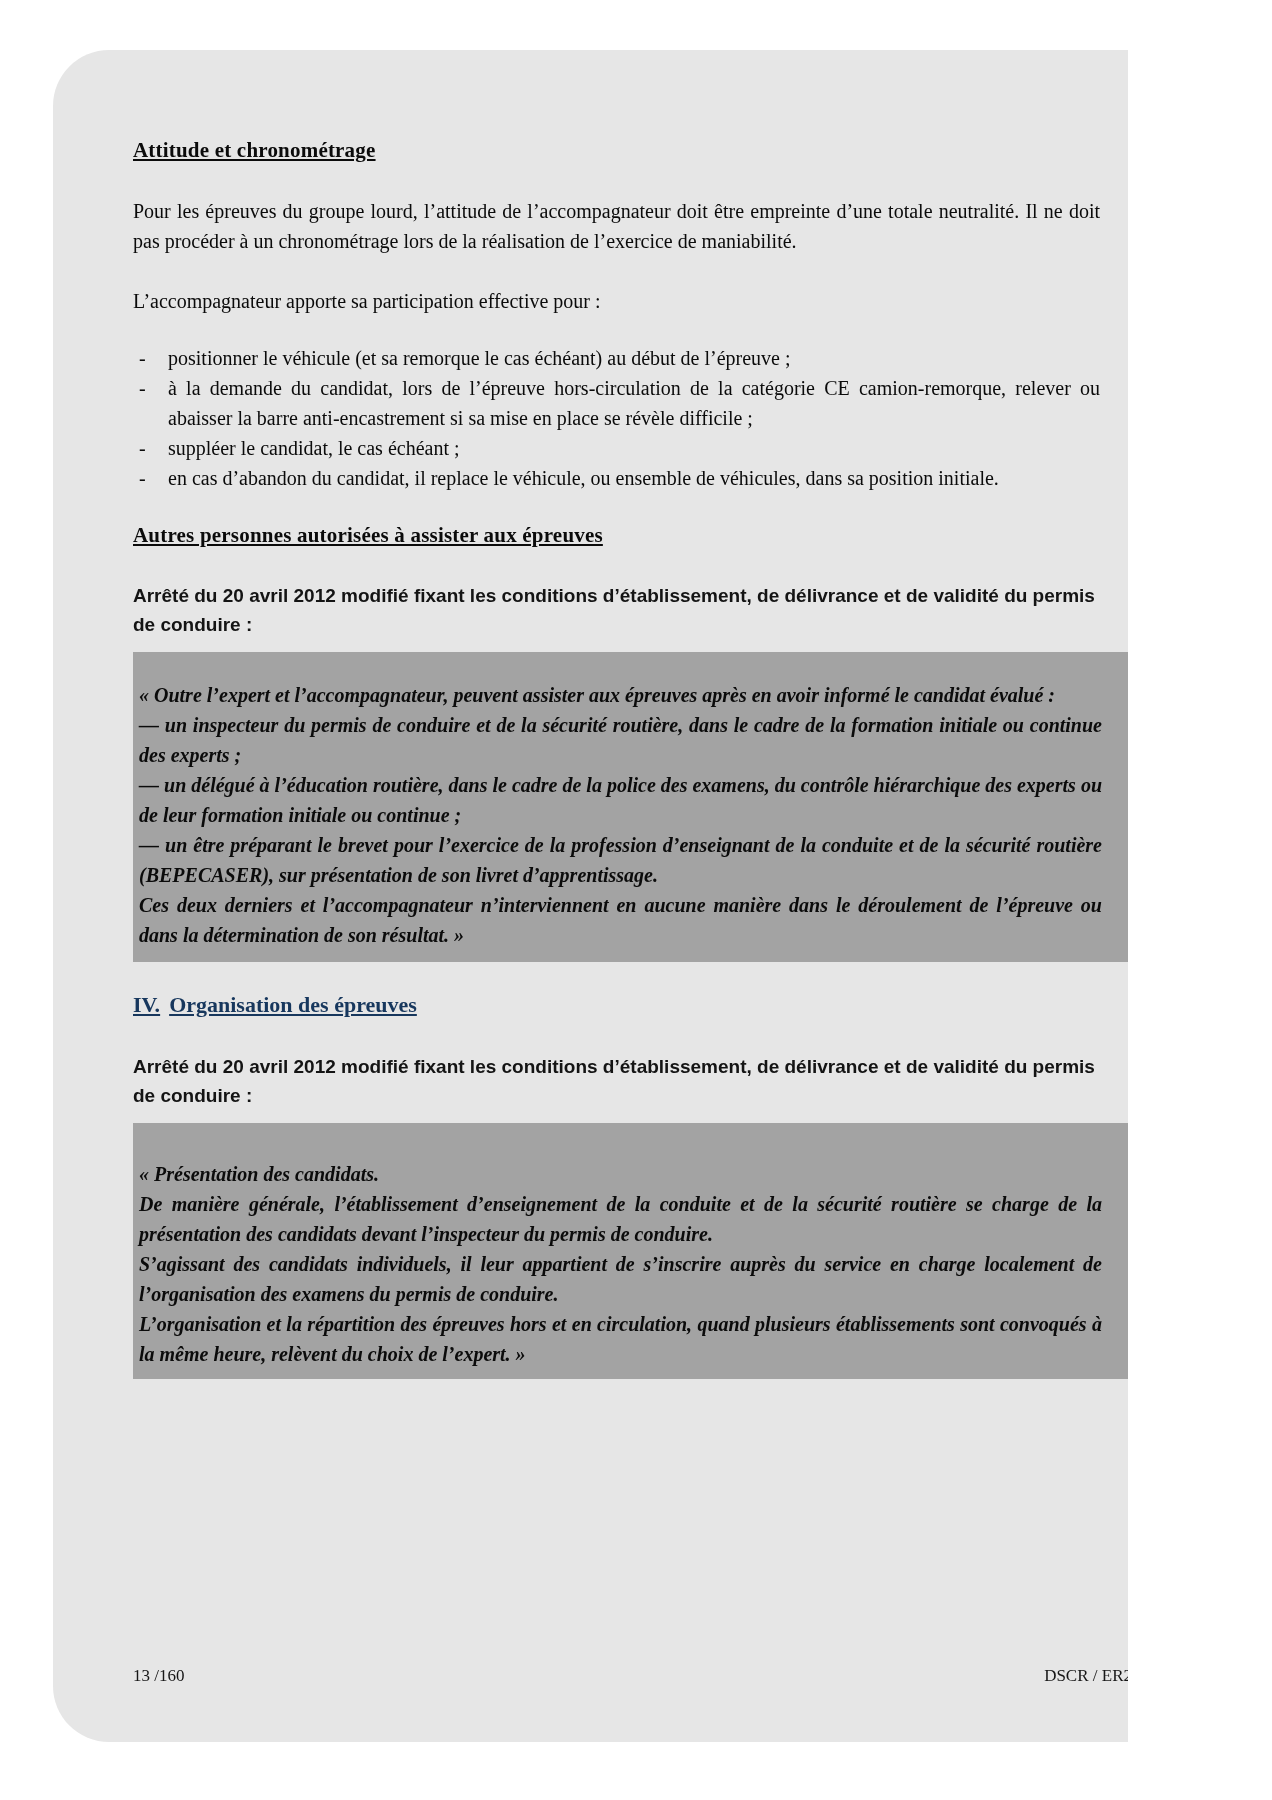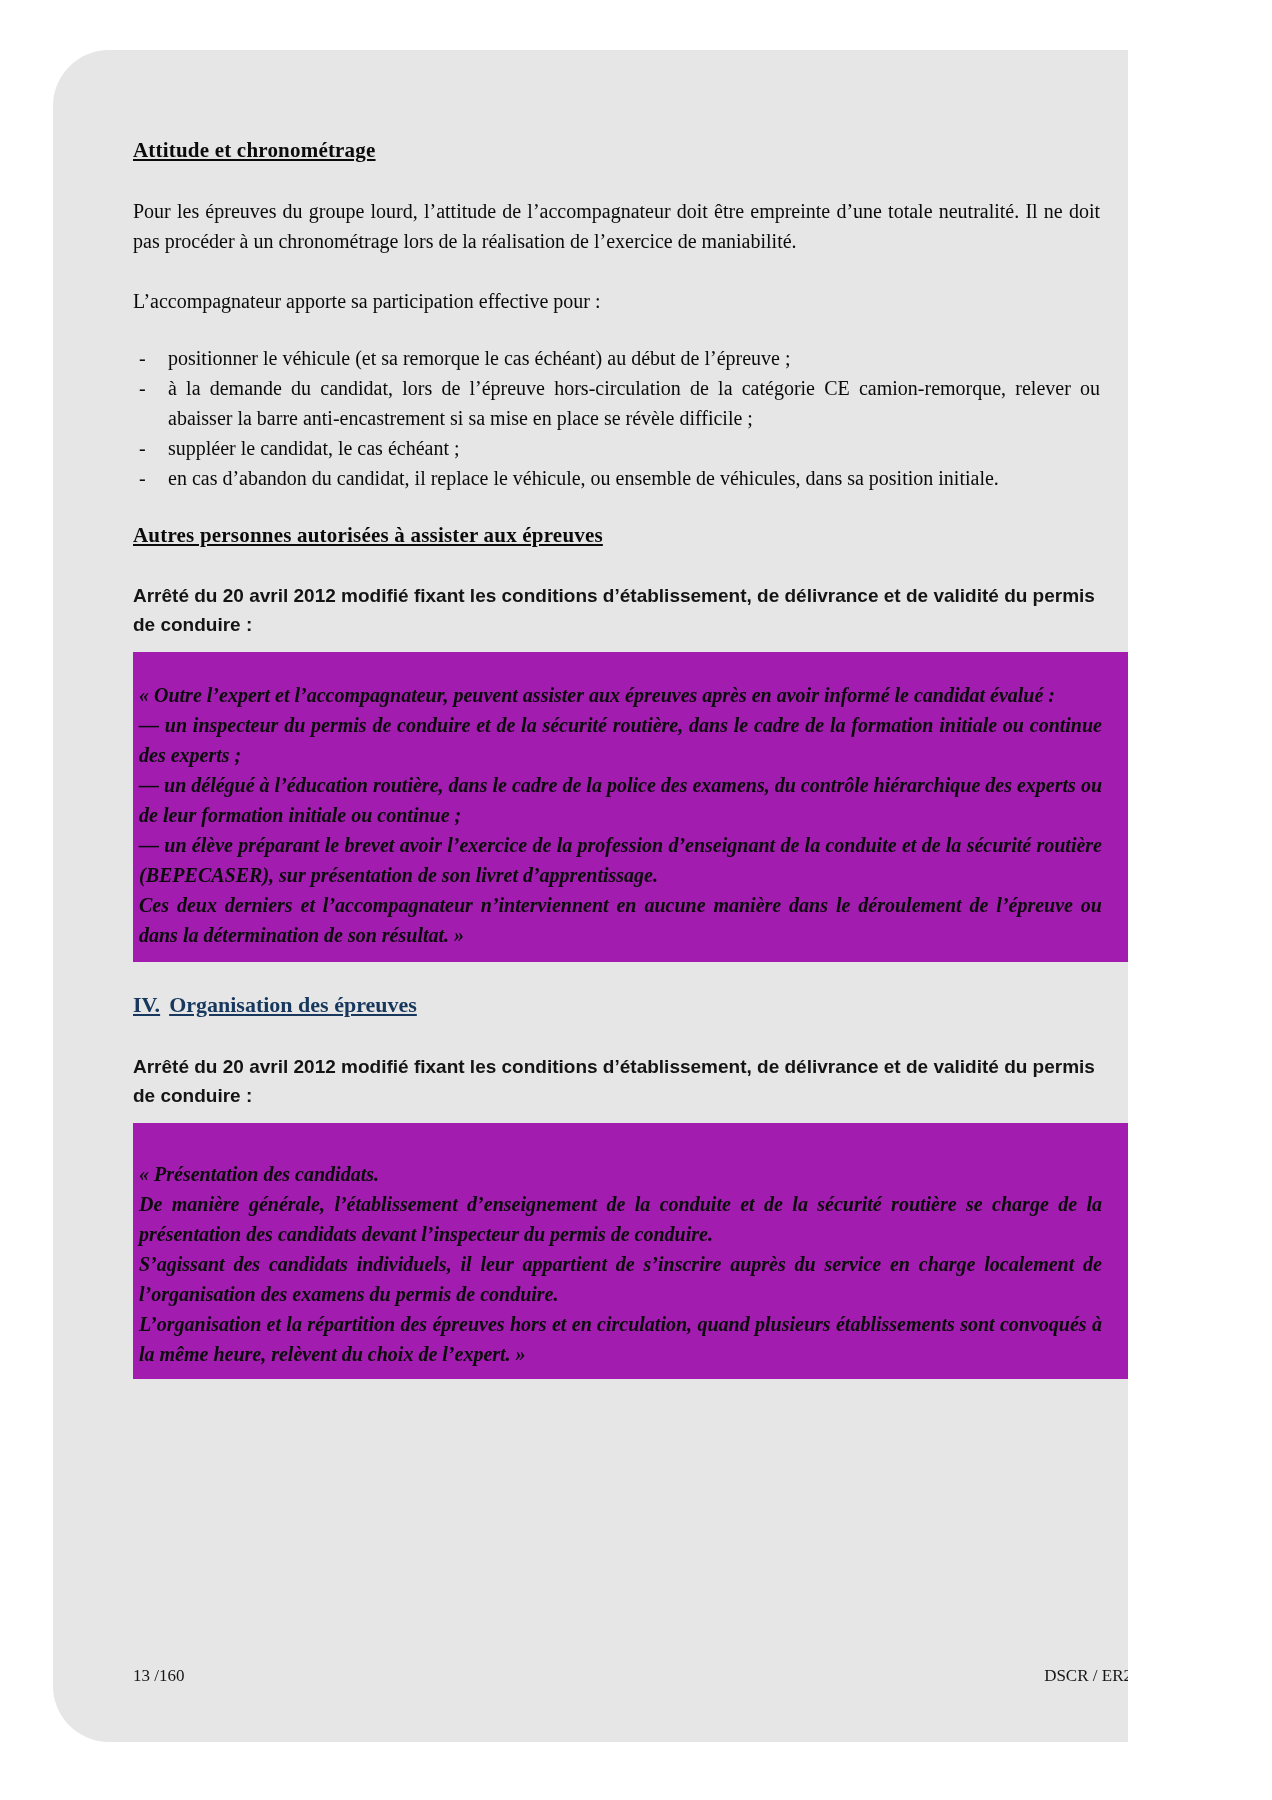--- a/index.html
+++ b/index.html
@@ -66,21 +66,21 @@
   .arrete-para {
     font-family: "Liberation Sans", "DejaVu Sans", sans-serif;
     font-weight: bold;
     font-size: 19px;
     line-height: 29px;
     margin: 0 32px 13px 0;
     color: #141414;
   }
 
   .quote-block {
-    background: #a21caf;
+    background: #a3a3a3;
     padding: 28px 30px 12px 6px;
     margin: 0 0 30px 0;
   }
   .quote-para {
     font-size: 20px;
     font-weight: bold;
     font-style: italic;
     line-height: 30px;
     text-align: justify;
     margin: 0;
@@ -140,21 +140,21 @@
       </div>
 
       <h2 class="heading-underline">Autres personnes autorisées à assister aux épreuves</h2>
 
       <p class="arrete-para">Arrêté du 20 avril 2012 modifié fixant les conditions d’établissement, de délivrance et de validité du permis de conduire :</p>
 
       <div class="quote-block">
         <p class="quote-para">« Outre l’expert et l’accompagnateur, peuvent assister aux épreuves après en avoir informé le candidat évalué :</p>
         <p class="quote-para">— un inspecteur du permis de conduire et de la sécurité routière, dans le cadre de la formation initiale ou continue des experts ;</p>
         <p class="quote-para">— un délégué à l’éducation routière, dans le cadre de la police des examens, du contrôle hiérarchique des experts ou de leur formation initiale ou continue ;</p>
-        <p class="quote-para">— un élève préparant le brevet avoir l’exercice de la profession d’enseignant de la conduite et de la sécurité routière (BEPECASER), sur présentation de son livret d’apprentissage.</p>
+        <p class="quote-para">— un être préparant le brevet pour l’exercice de la profession d’enseignant de la conduite et de la sécurité routière (BEPECASER), sur présentation de son livret d’apprentissage.</p>
         <p class="quote-para">Ces deux derniers et l’accompagnateur n’interviennent en aucune manière dans le déroulement de l’épreuve ou dans la détermination de son résultat. »</p>
       </div>
 
       <h2 class="blue-heading">
         <span class="num">IV.</span><span class="txt">Organisation des épreuves</span>
       </h2>
 
       <p class="arrete-para">Arrêté du 20 avril 2012 modifié fixant les conditions d’établissement, de délivrance et de validité du permis de conduire :</p>
 
       <div class="quote-block quote-block-2">

